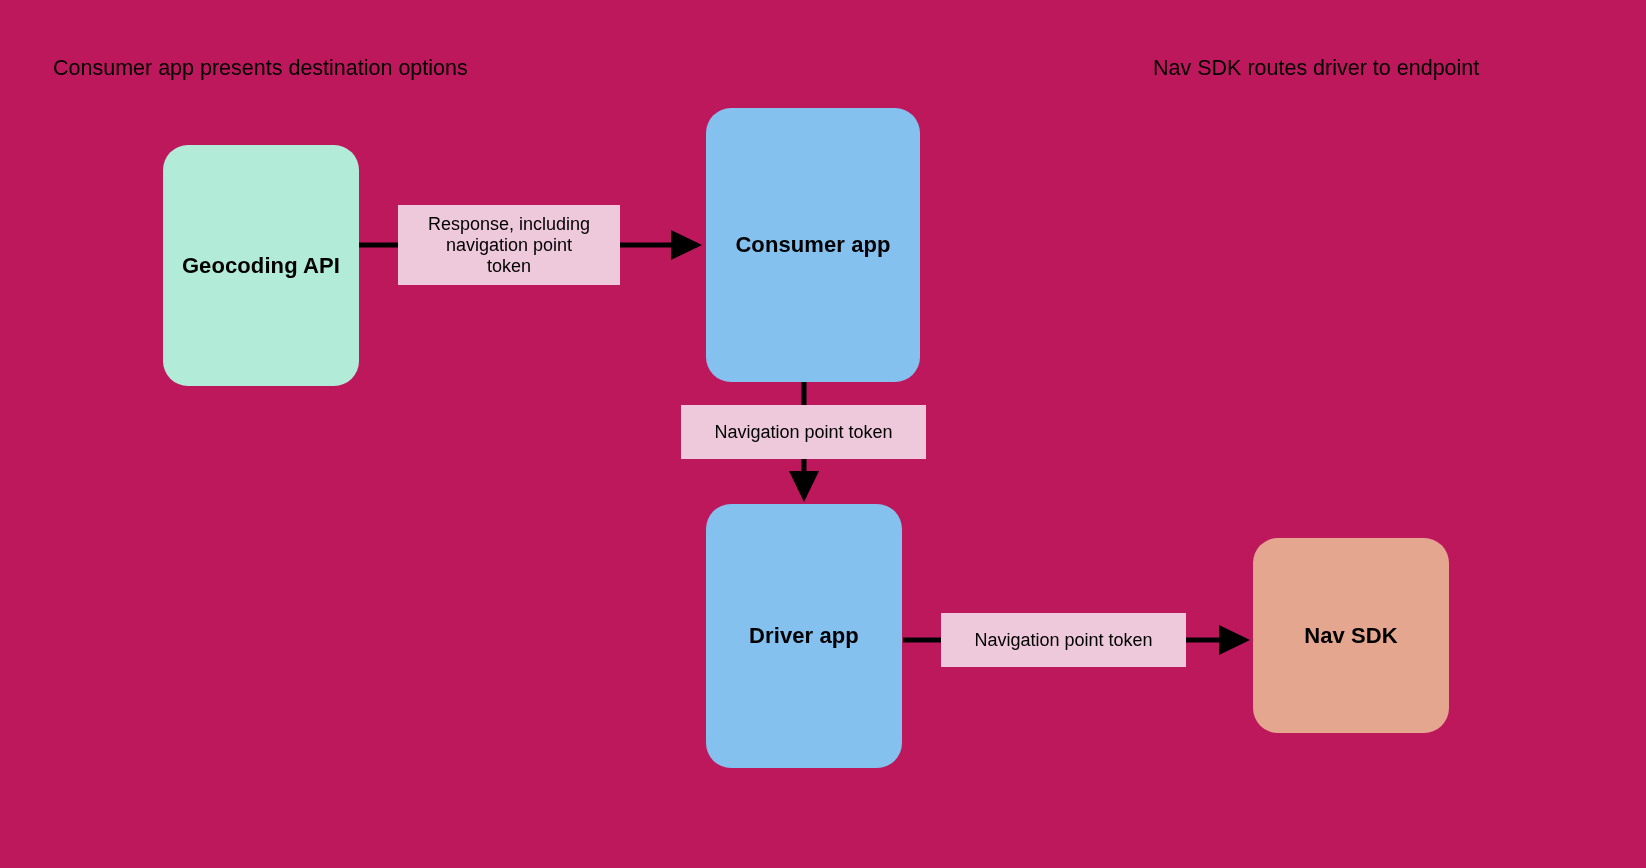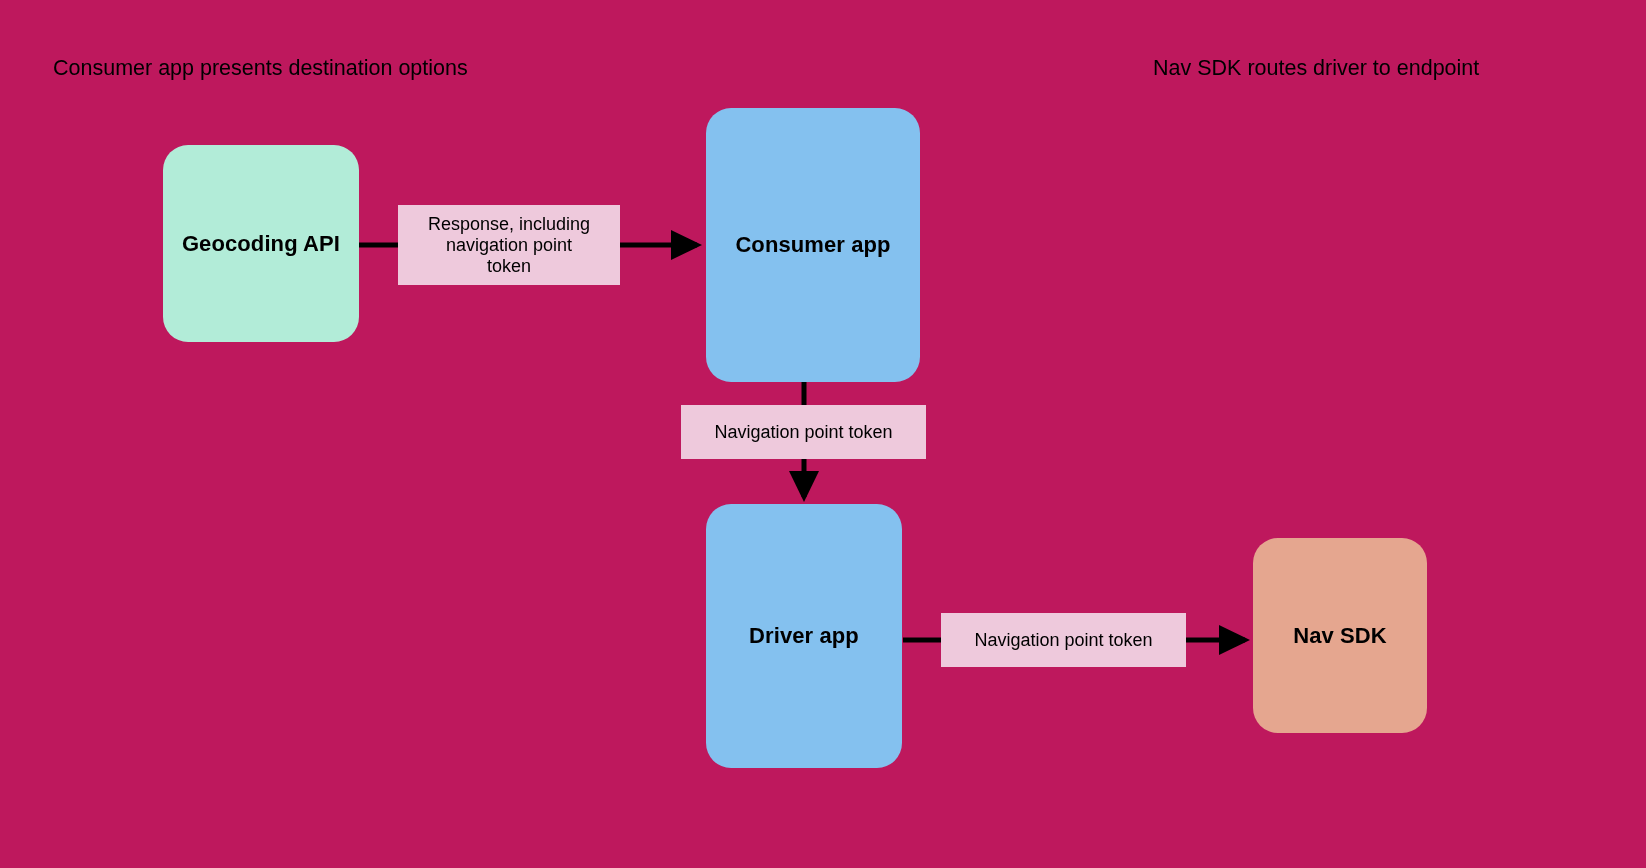--- a/index.html
+++ b/index.html
@@ -92,33 +92,33 @@
 
     <g>
       <line x1="903" y1="640" x2="942" y2="640" stroke="#000000" stroke-width="5"></line>
       <line x1="1185" y1="640" x2="1245" y2="640" stroke="#000000" stroke-width="5" marker-end="url(#arrow-head)"></line>
     </g>
   </svg>
 
   <div class="col-header" style="left:53px; top:55px;">Consumer app presents destination options</div>
   <div class="col-header" style="left:1153px; top:55px;">Nav SDK routes driver to endpoint</div>
 
-  <div class="node" style="left:163px; top:145px; width:196px; height:197px; background:#b2ecd8;">
+  <div class="node" style="left:163px; top:145px; width:196px; height:241px; background:#b2ecd8;">
     <span class="node-label">Geocoding API</span>
   </div>
 
   <div class="node" style="left:706px; top:108px; width:214px; height:274px; background:#84c1ef;">
     <span class="node-label">Consumer app</span>
   </div>
 
   <div class="node" style="left:706px; top:504px; width:196px; height:264px; background:#84c1ef;">
     <span class="node-label">Driver app</span>
   </div>
 
-  <div class="node" style="left:1253px; top:538px; width:174px; height:195px; background:#e5a68f;">
+  <div class="node" style="left:1253px; top:538px; width:196px; height:195px; background:#e5a68f;">
     <span class="node-label">Nav SDK</span>
   </div>
 
   <div class="edge-label" style="left:398px; top:205px; width:222px; height:80px; background:#eec9dc;">
     <span>Response, including<br>navigation point<br>token</span>
   </div>
 
   <div class="edge-label" style="left:681px; top:405px; width:245px; height:54px; background:#eec9dc;">
     <span>Navigation point token</span>
   </div>

